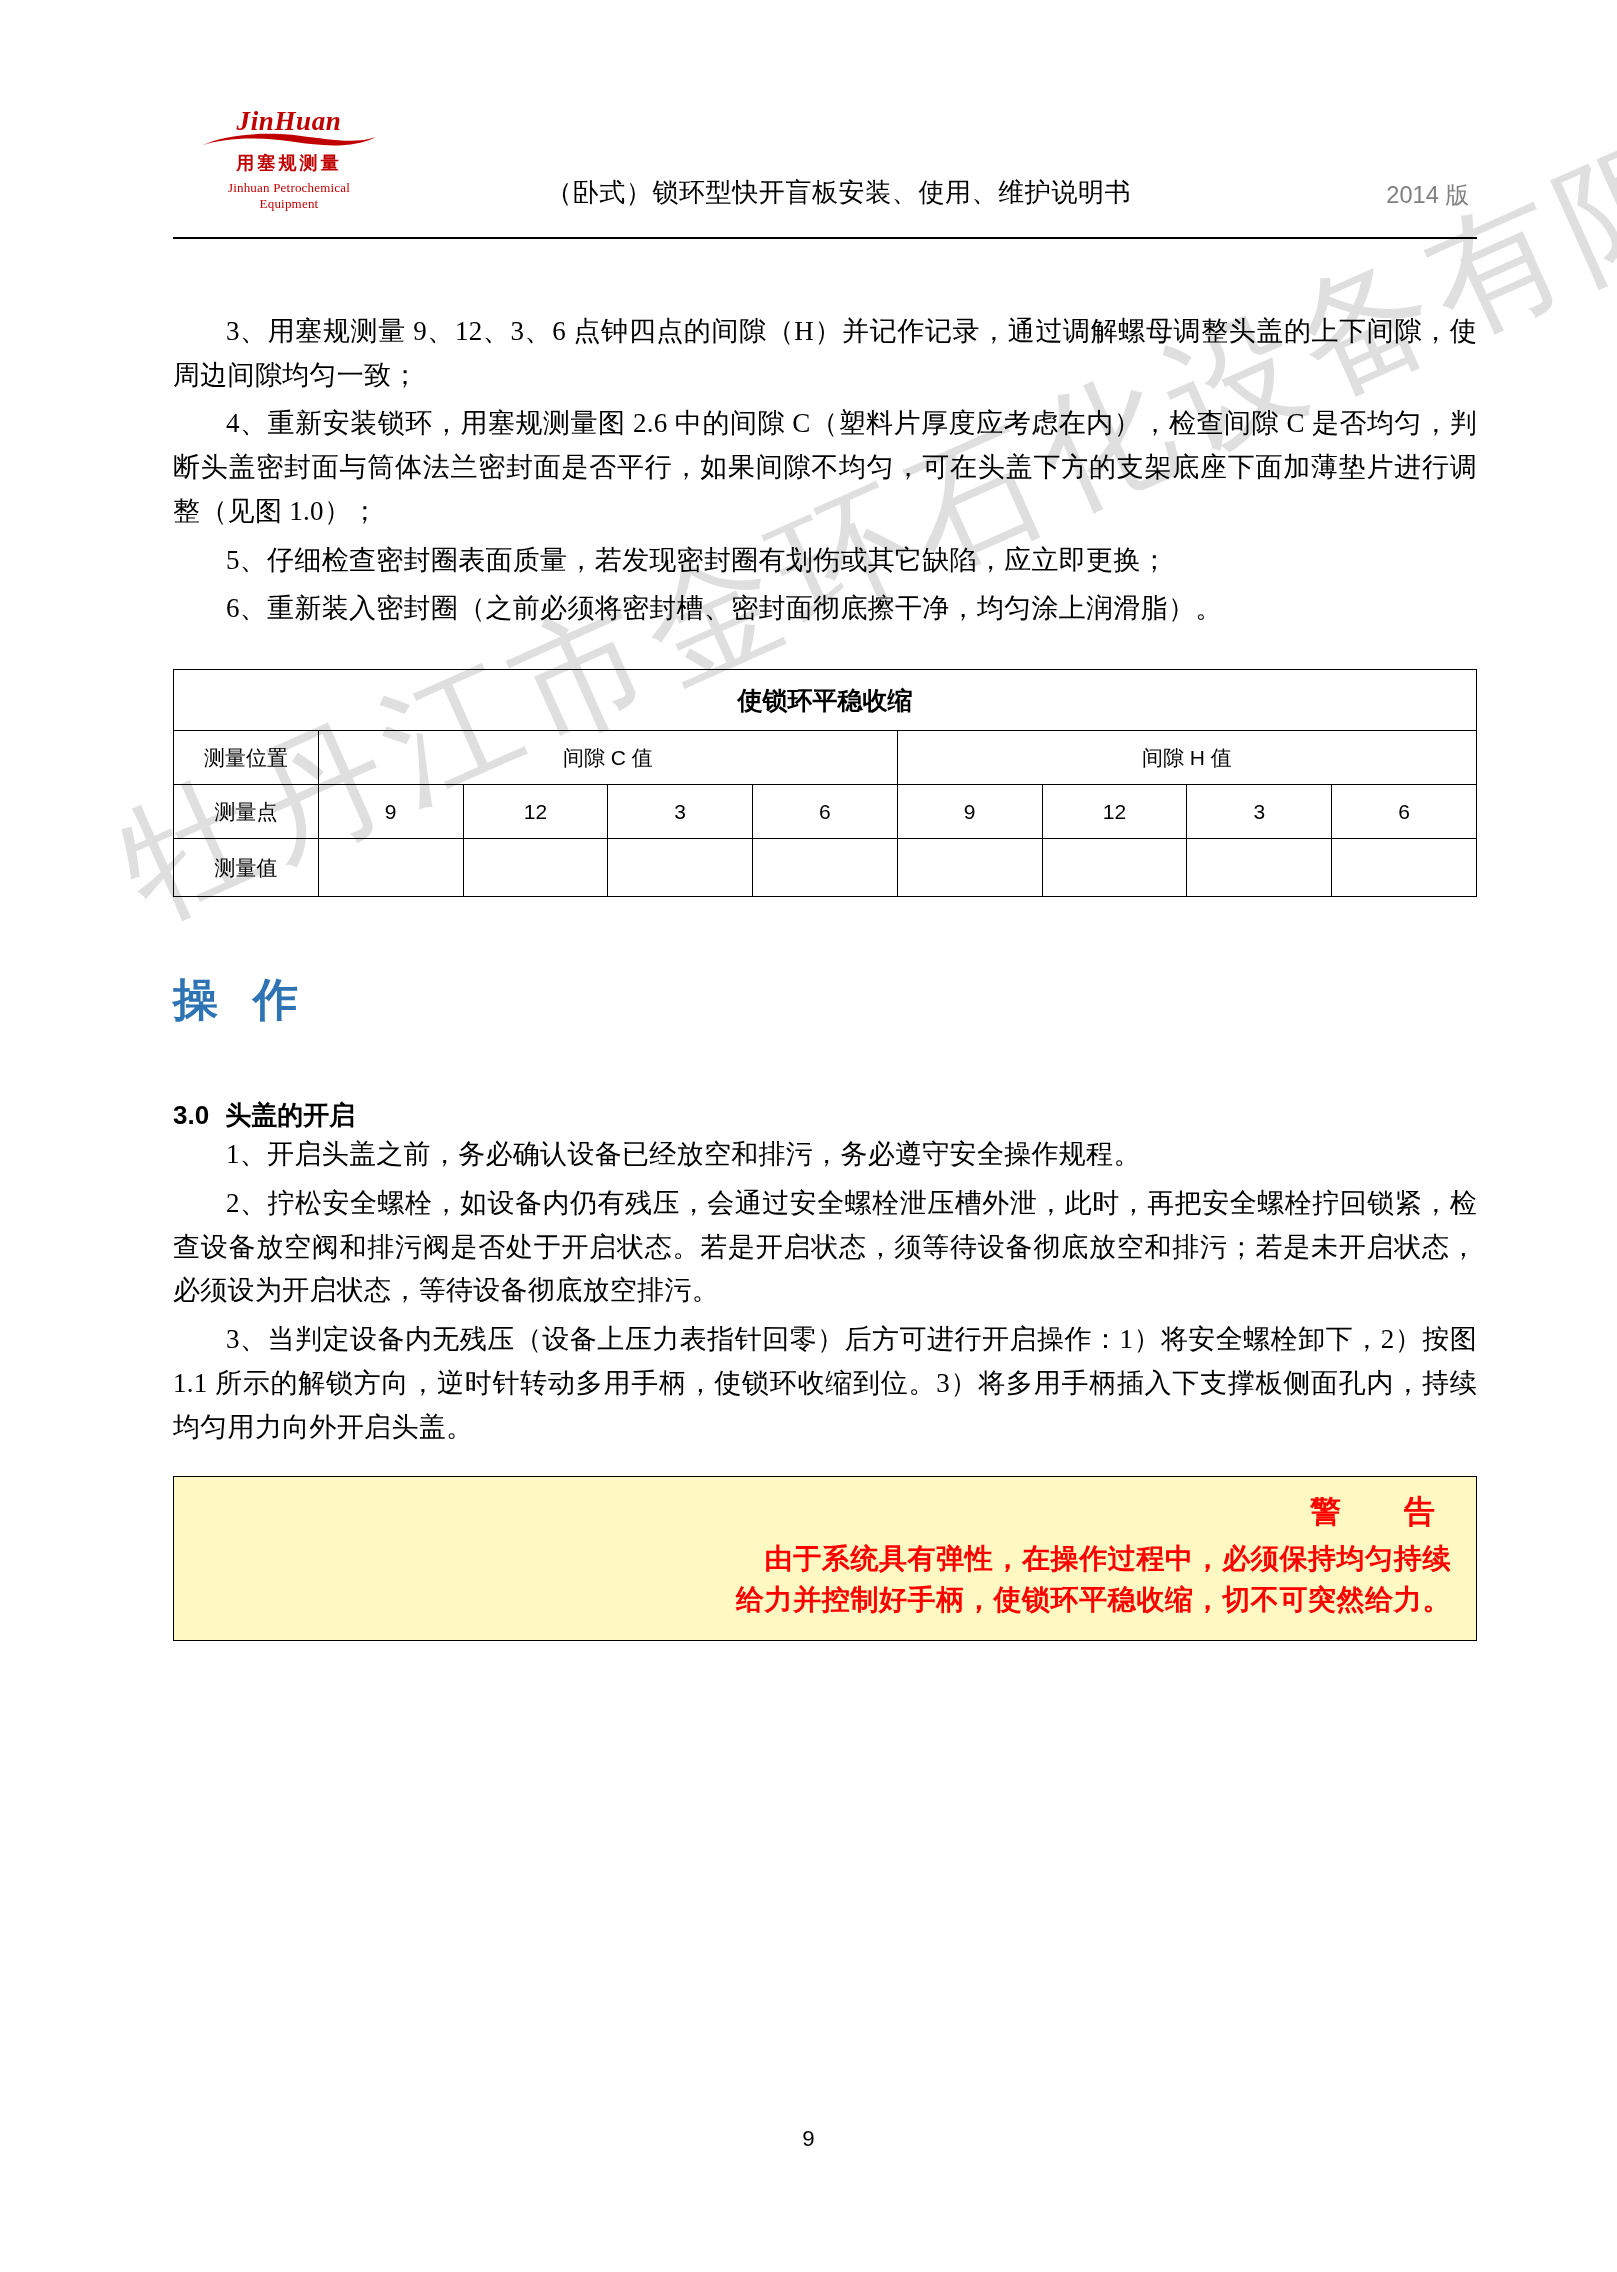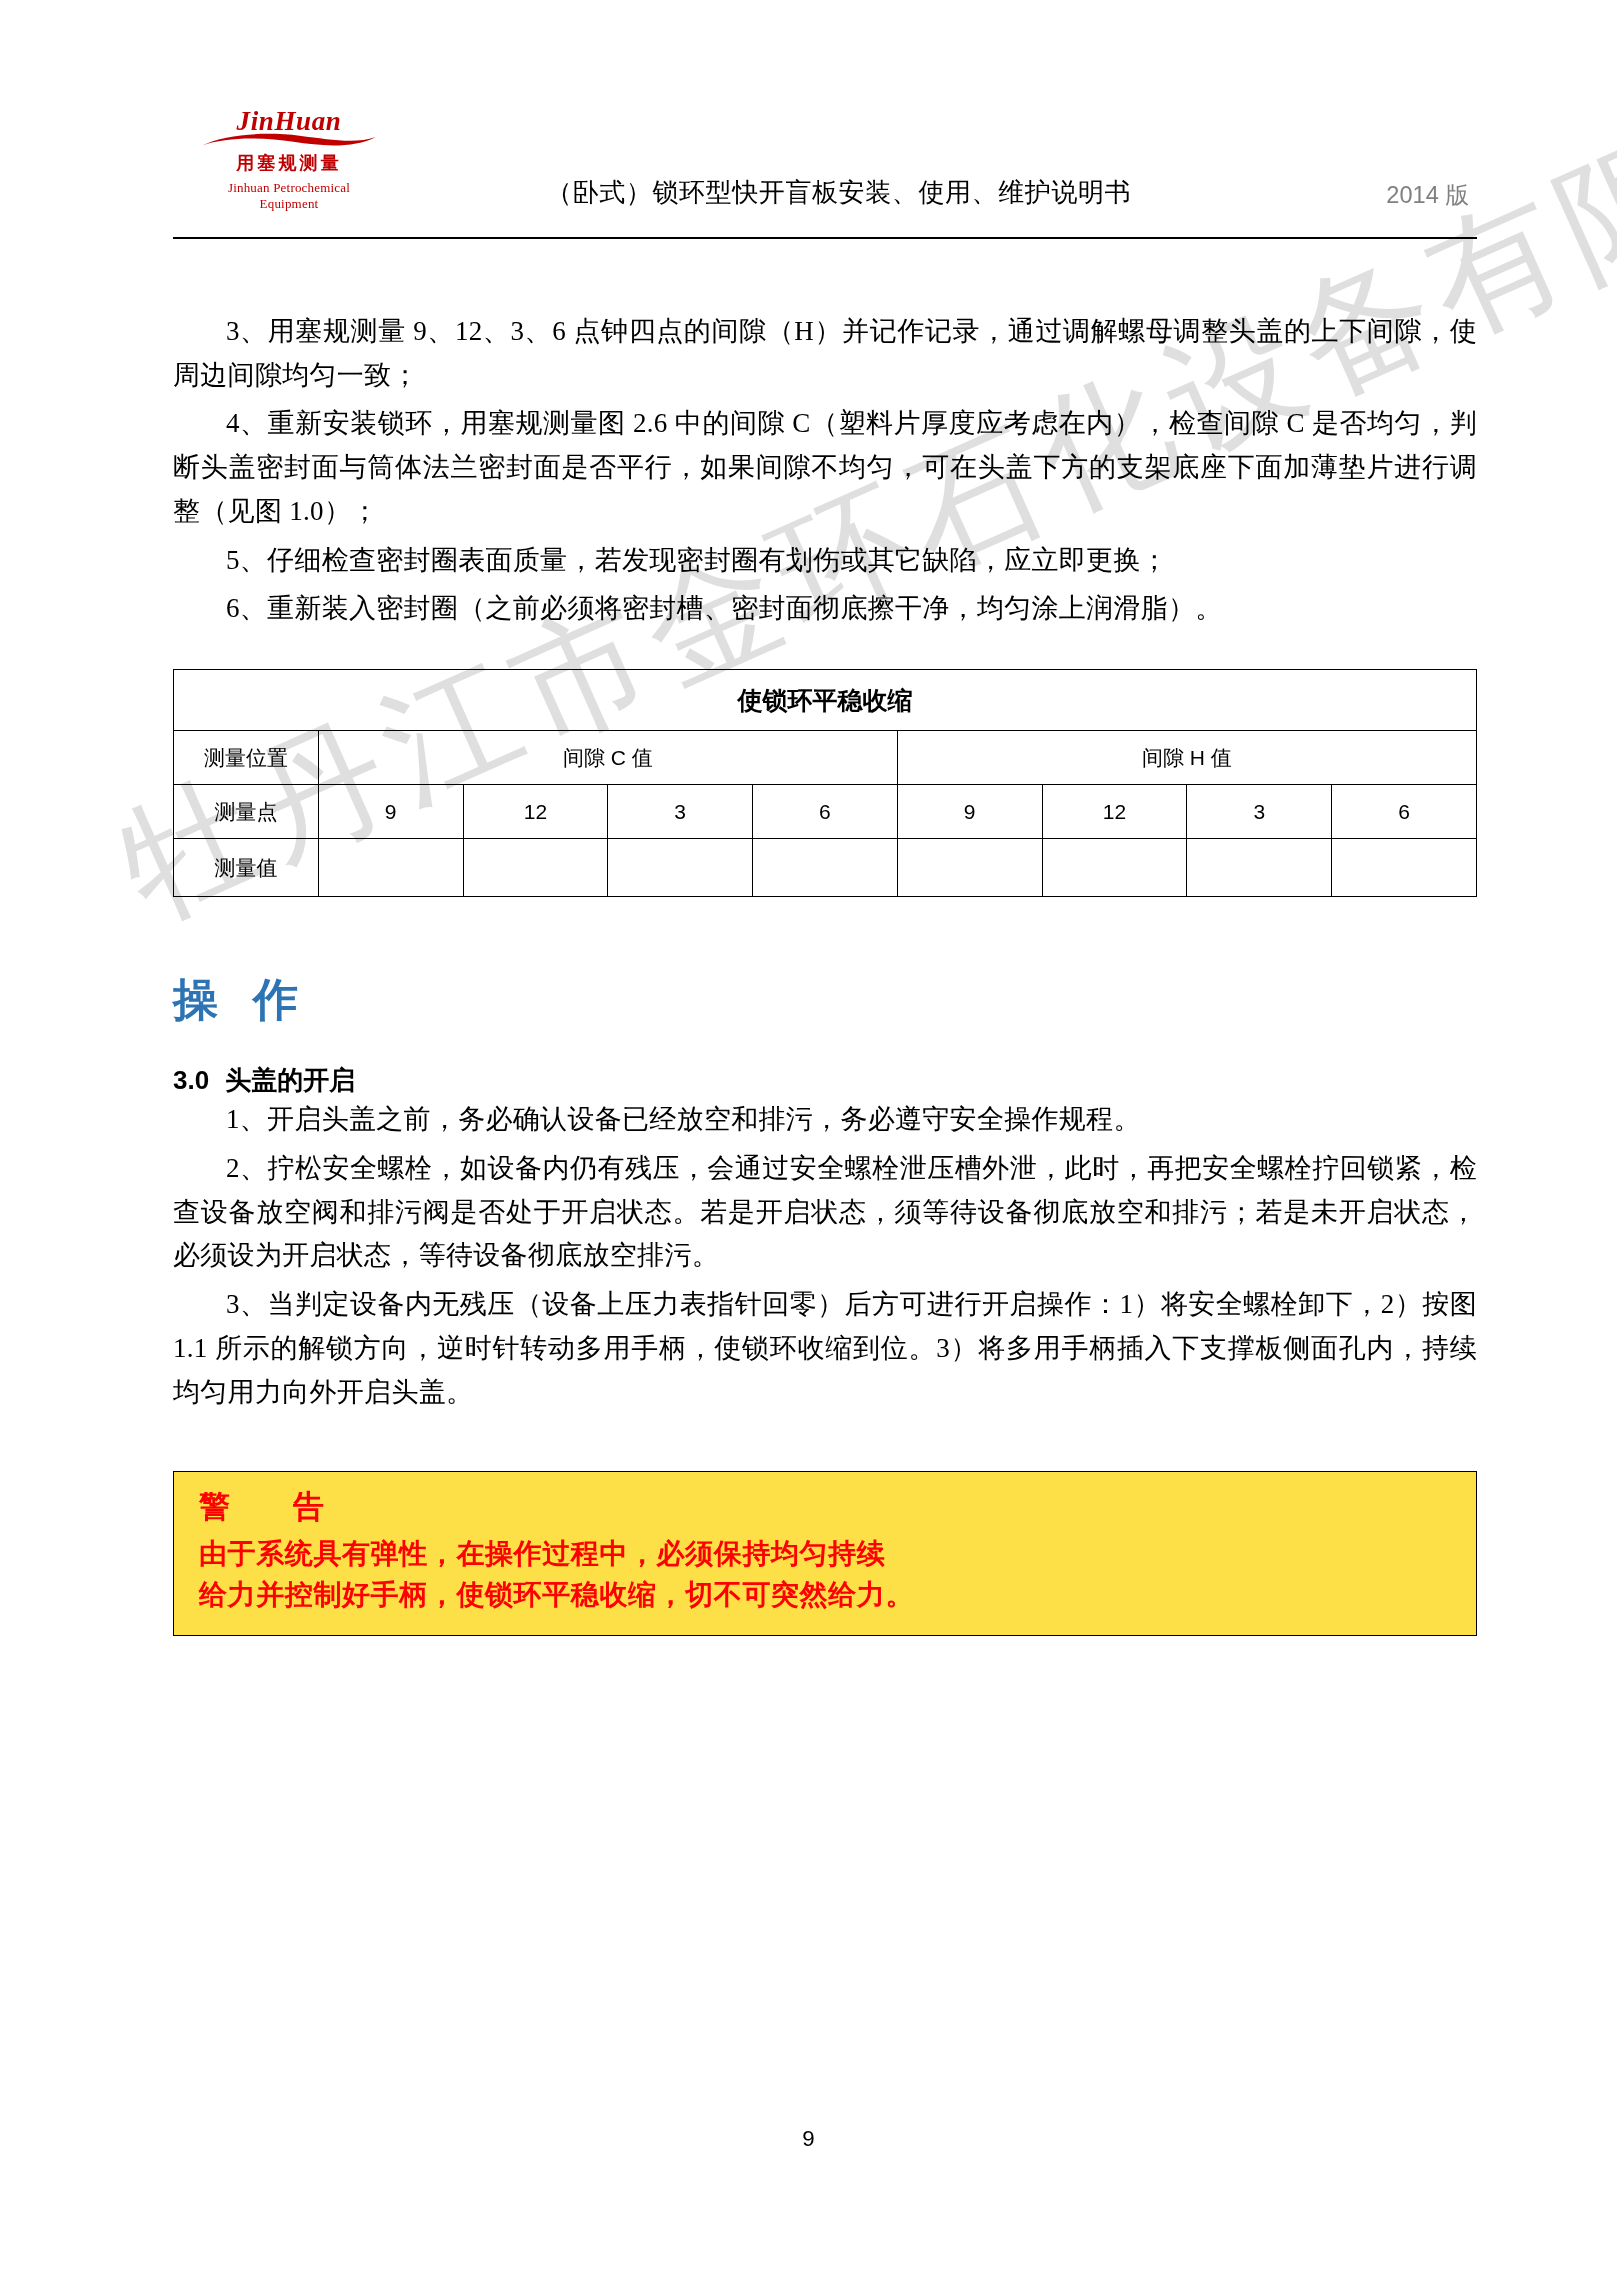--- a/index.html
+++ b/index.html
@@ -167,37 +167,37 @@
   
   .section-title {
     margin-top: 73px;
     font-family: "Liberation Sans", sans-serif;
     font-weight: bold;
     font-size: 45px;
     color: #2e74b5;
     letter-spacing: 11.2px;
   }
   .sub-title {
-    margin-top: 33px;
+    margin-top: 68px;
     font-family: "Liberation Sans", sans-serif;
     font-weight: bold;
     font-size: 26px;
     color: #000;
   }
   .sub-title .num { margin-right: 16px; }
 
   .after-sub { margin-top: 22.3px; }
 
   
   .warning-box {
-    margin-top: 57px;
+    margin-top: 27px;
     border: 1.9px solid #000;
-    background: #fde047;
+    background: #fef9c3;
     padding: 13.7px 25px 20px 25px;
-    text-align: left;
+    text-align: right;
   }
   .warning-title {
     color: #ff0000;
     font-family: "Liberation Sans", sans-serif;
     font-weight: bold;
     font-size: 31px;
     letter-spacing: 16px;
     margin-bottom: 6.2px;
   }
   .warning-line {

